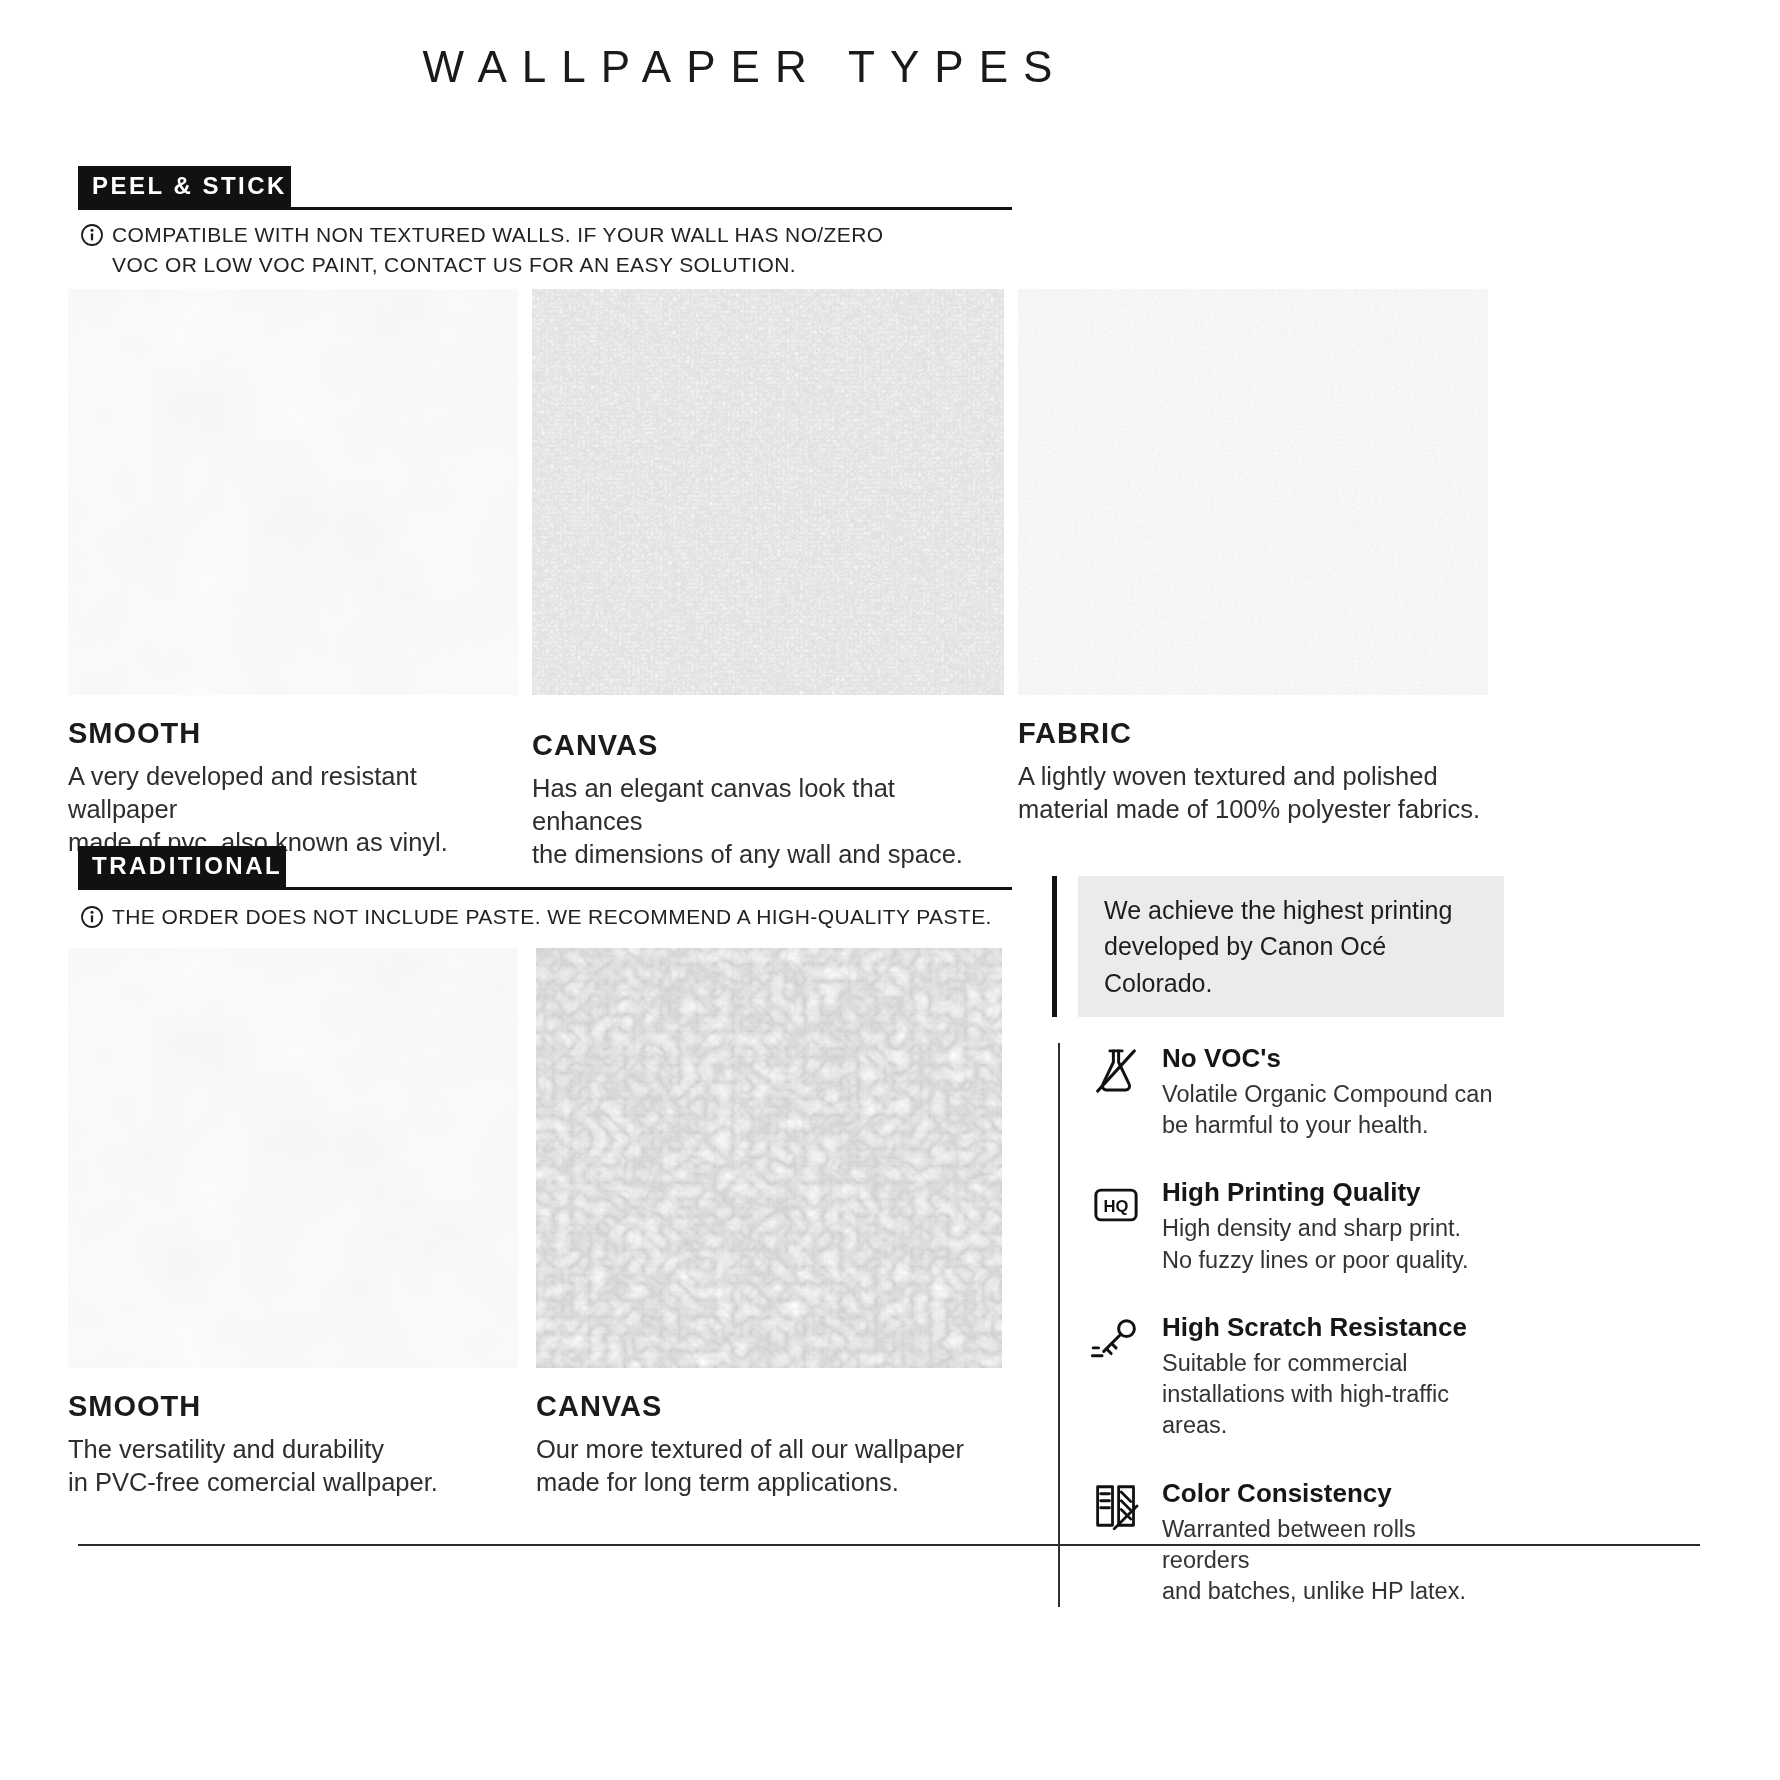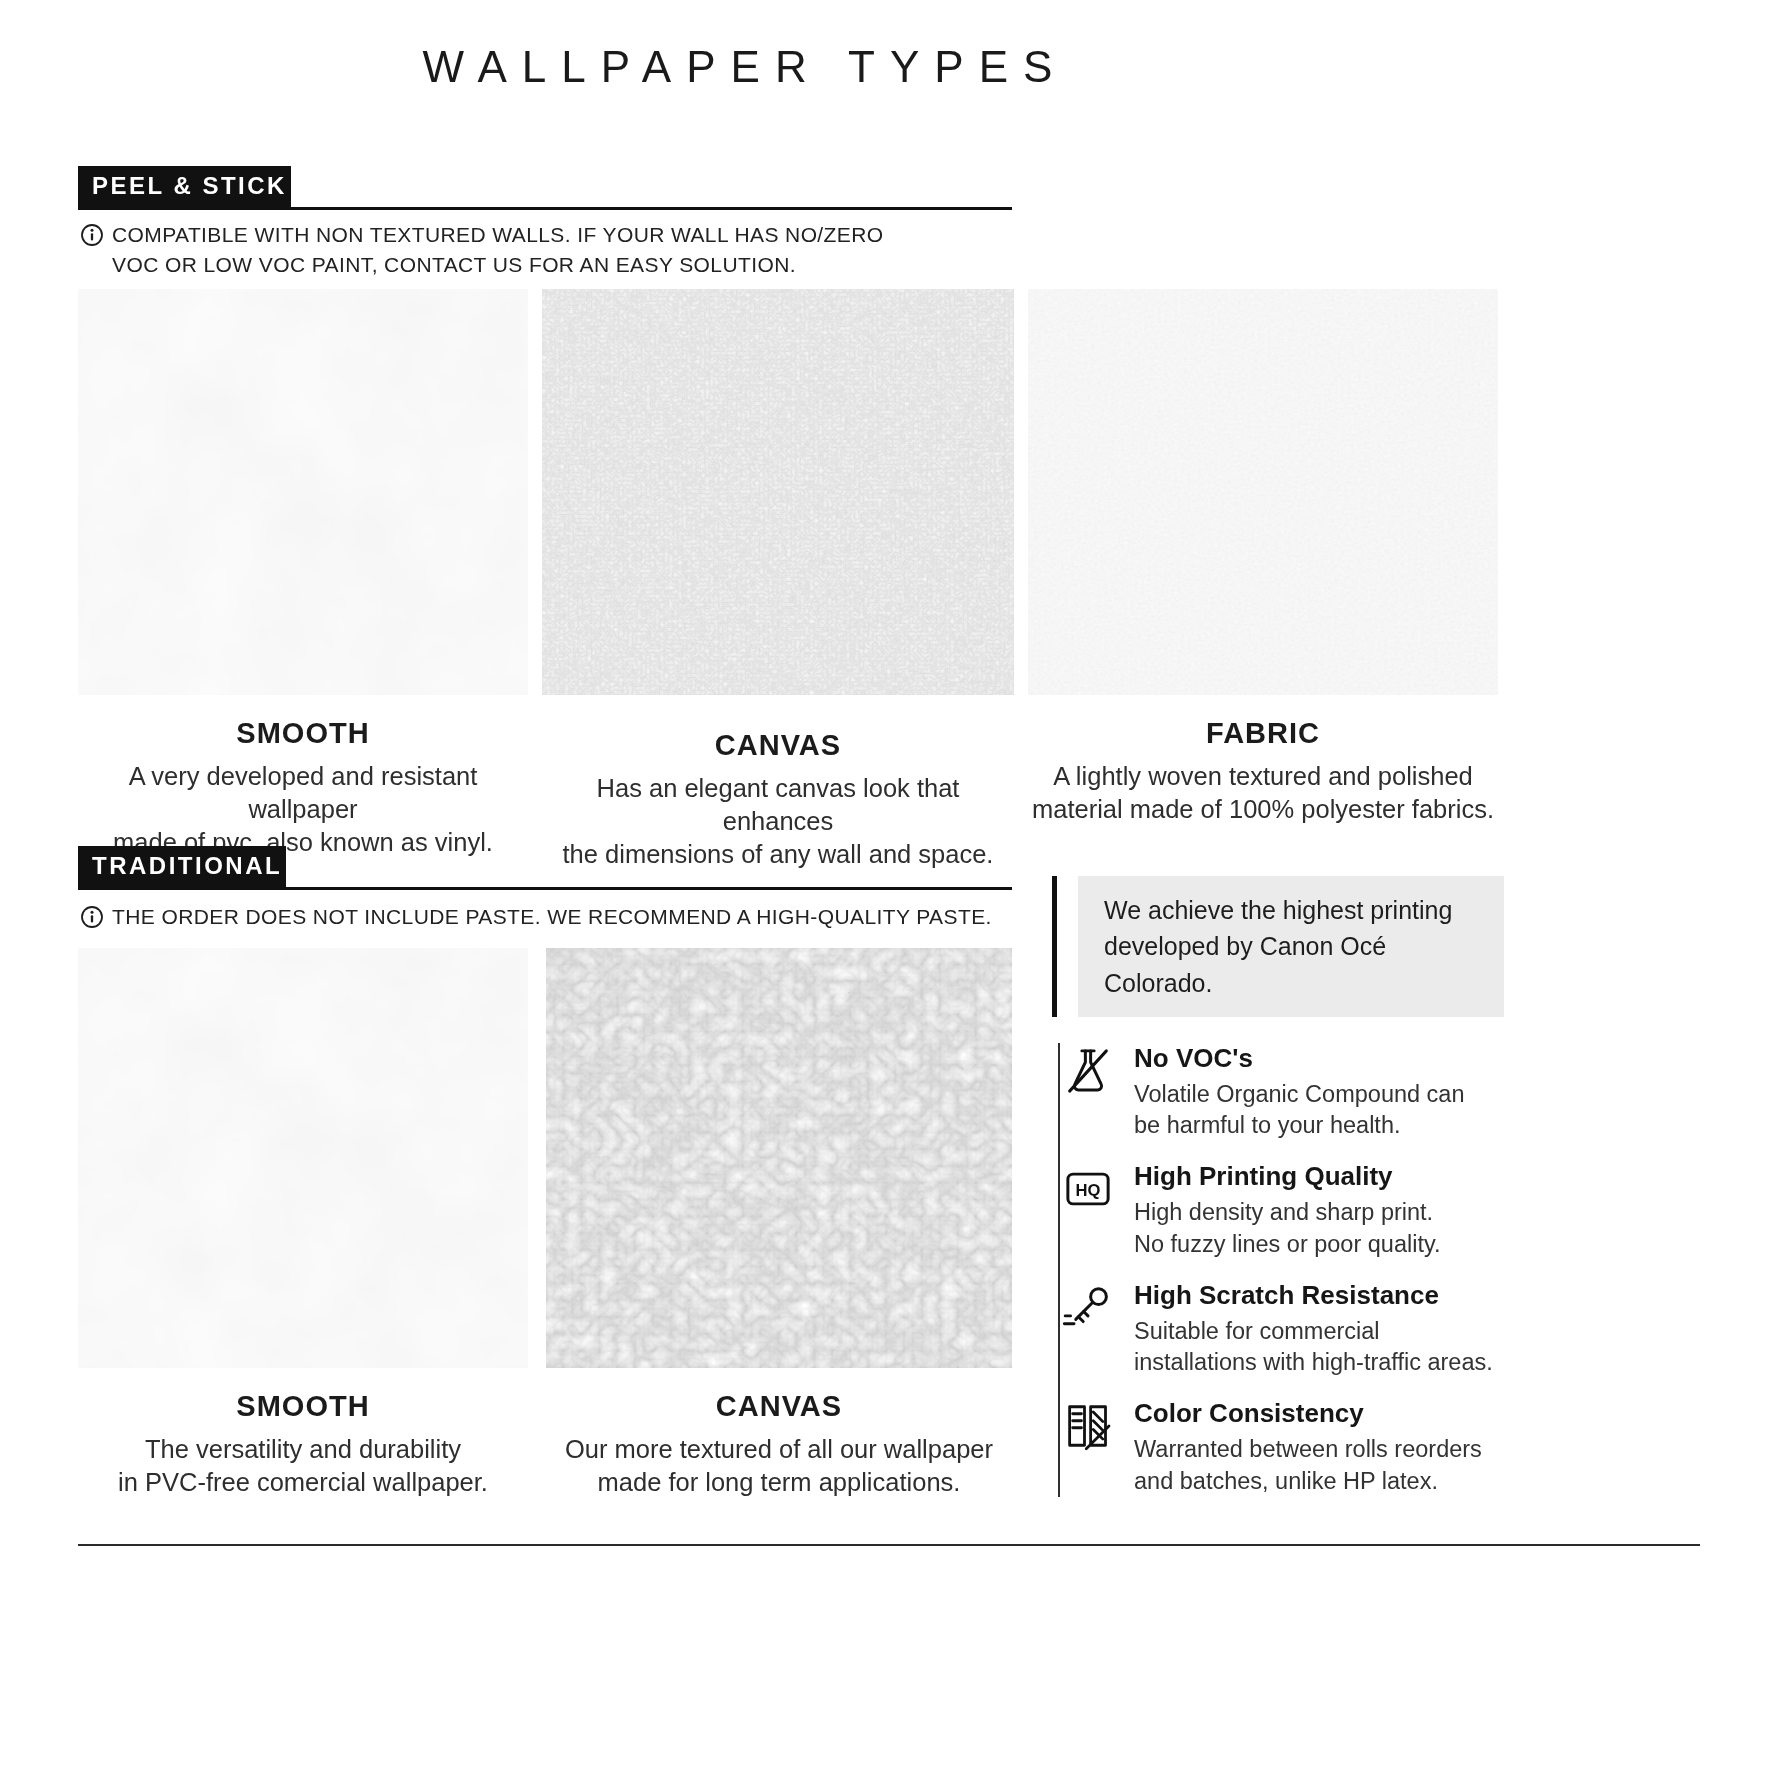--- a/index.html
+++ b/index.html
@@ -22,40 +22,40 @@
     font-size:24px; letter-spacing:2.5px; padding:6px 4px 7px 14px;
   }
   .note {
     position:absolute; left:80px; display:flex; align-items:flex-start; gap:8px;
     font-size:21px; letter-spacing:0.4px; color:#222; line-height:30px;
   }
   #sec1-note { top:220px; }
   #sec2-note { top:902px; }
   .info-icon { width:24px; height:24px; flex:none; margin-top:3px; }
   .info-icon svg { width:24px; height:24px; display:block; }
-  .row { position:absolute; left:78px; display:grid;text-align:center; }
+  .row { position:absolute; left:68px; display:grid; }
   #row1 { top:289px; grid-template-columns:450px 472px 470px; column-gap:14px; width:1422px; }
   #row2 { top:948px; grid-template-columns:450px 466px; column-gap:18px; width:934px; }
   .swatch { width:100%; background:#f4f4f4; }
   #row1 .swatch { height:406px; }
   #row2 .swatch { height:420px; }
   .swatch svg { width:100%; height:100%; display:block; }
   .card-info { margin-top:22px; }
   .card-info.offset { margin-top:34px; }
   .card-title { font-size:29px; font-weight:700; letter-spacing:1px; color:#1b1b1b; }
   .card-desc { margin-top:10px; font-size:25.5px; line-height:1.3; color:#2e2e2e; }
   .aside { position:absolute; left:1052px; top:876px; width:452px; }
   .quality-box { border-left:5px solid #111; padding-left:21px; }
   .quality-inner {
     background:#ebebeb; padding:16px 26px; font-size:25px; line-height:1.45;
     color:#1d1d1d; font-weight:500;
   }
   .features {
     margin-top:26px; margin-left:6px; border-left:2px solid #2f2f2f;
-    display:flex; flex-direction:column; gap:20px;
+    padding-left:28px; display:flex; flex-direction:column; gap:36px;
   }
   .feature { display:flex; gap:18px; align-items:flex-start; }
   .f-icon { width:56px; height:56px; flex:none; }
   .f-icon svg { width:56px; height:56px; display:block; }
   .f-title { font-size:26px; font-weight:700; color:#161616; }
   .f-desc { margin-top:5px; font-size:23.5px; line-height:1.33; color:#333; }
   .bottom-rule { position:absolute; top:1544px; left:78px; width:1622px; border-top:2px solid #2b2b2b; }
   .hidden-defs { position:absolute; width:0; height:0; }
 </style>
 </head>

